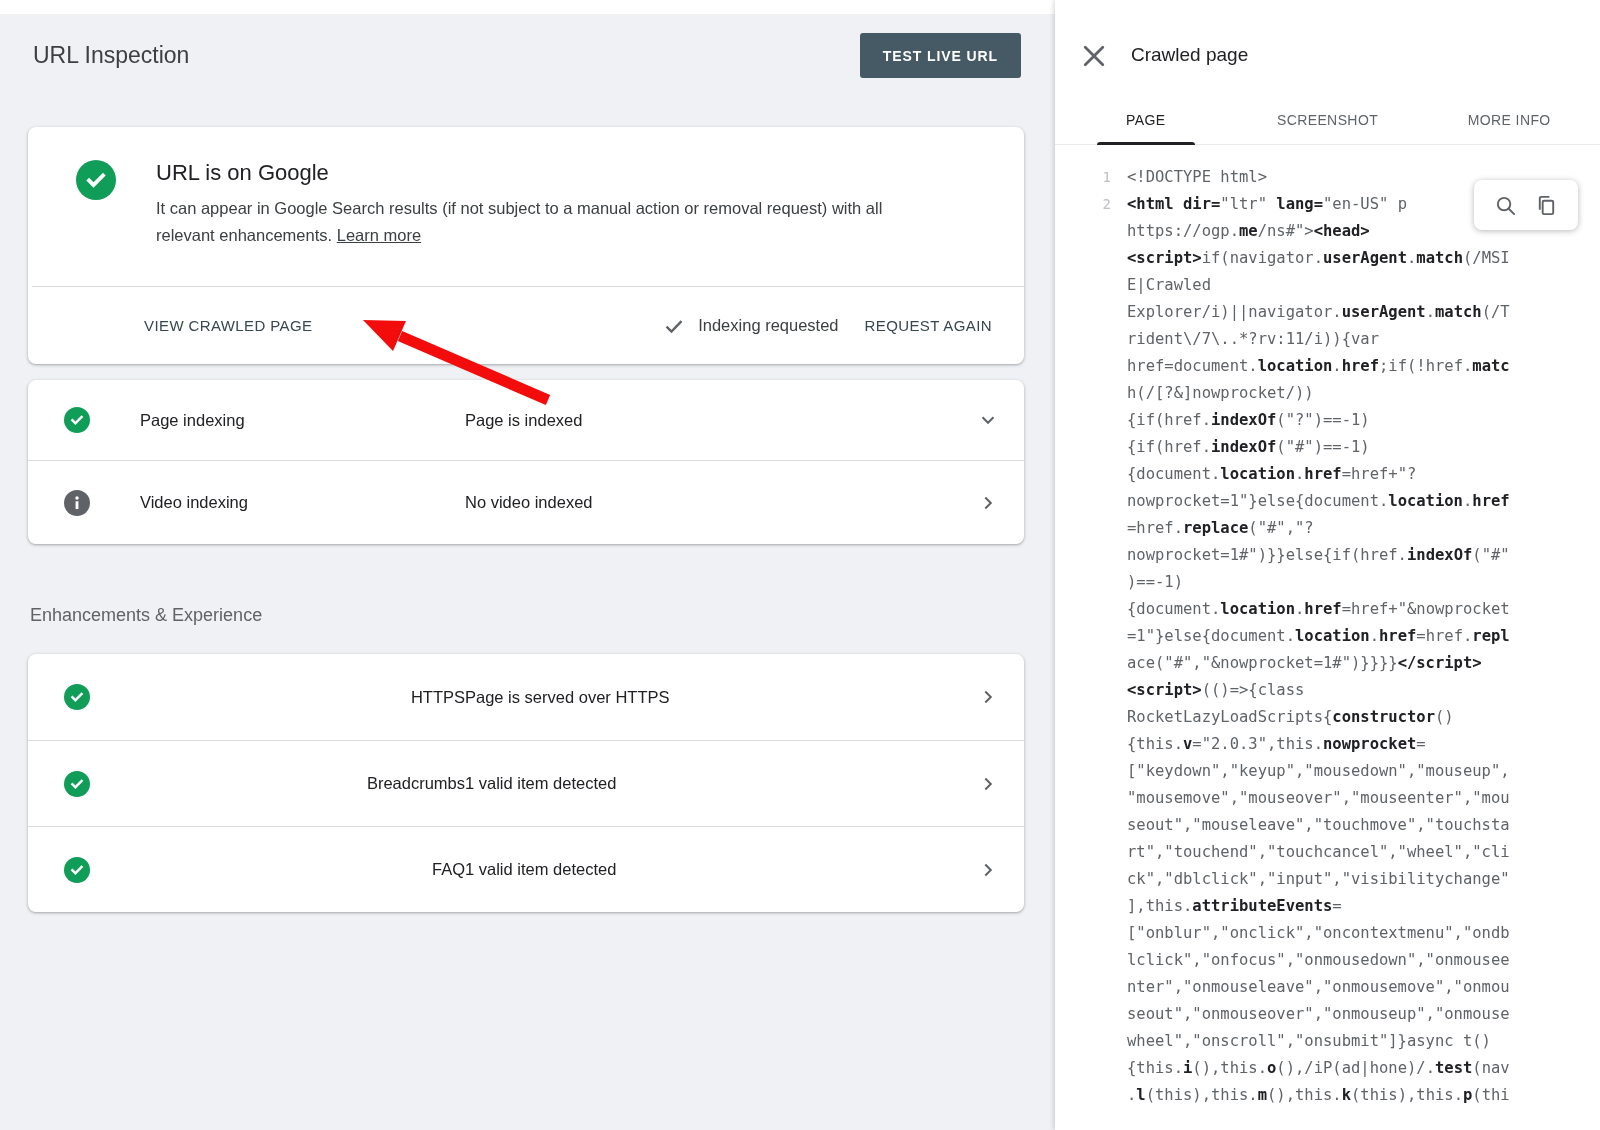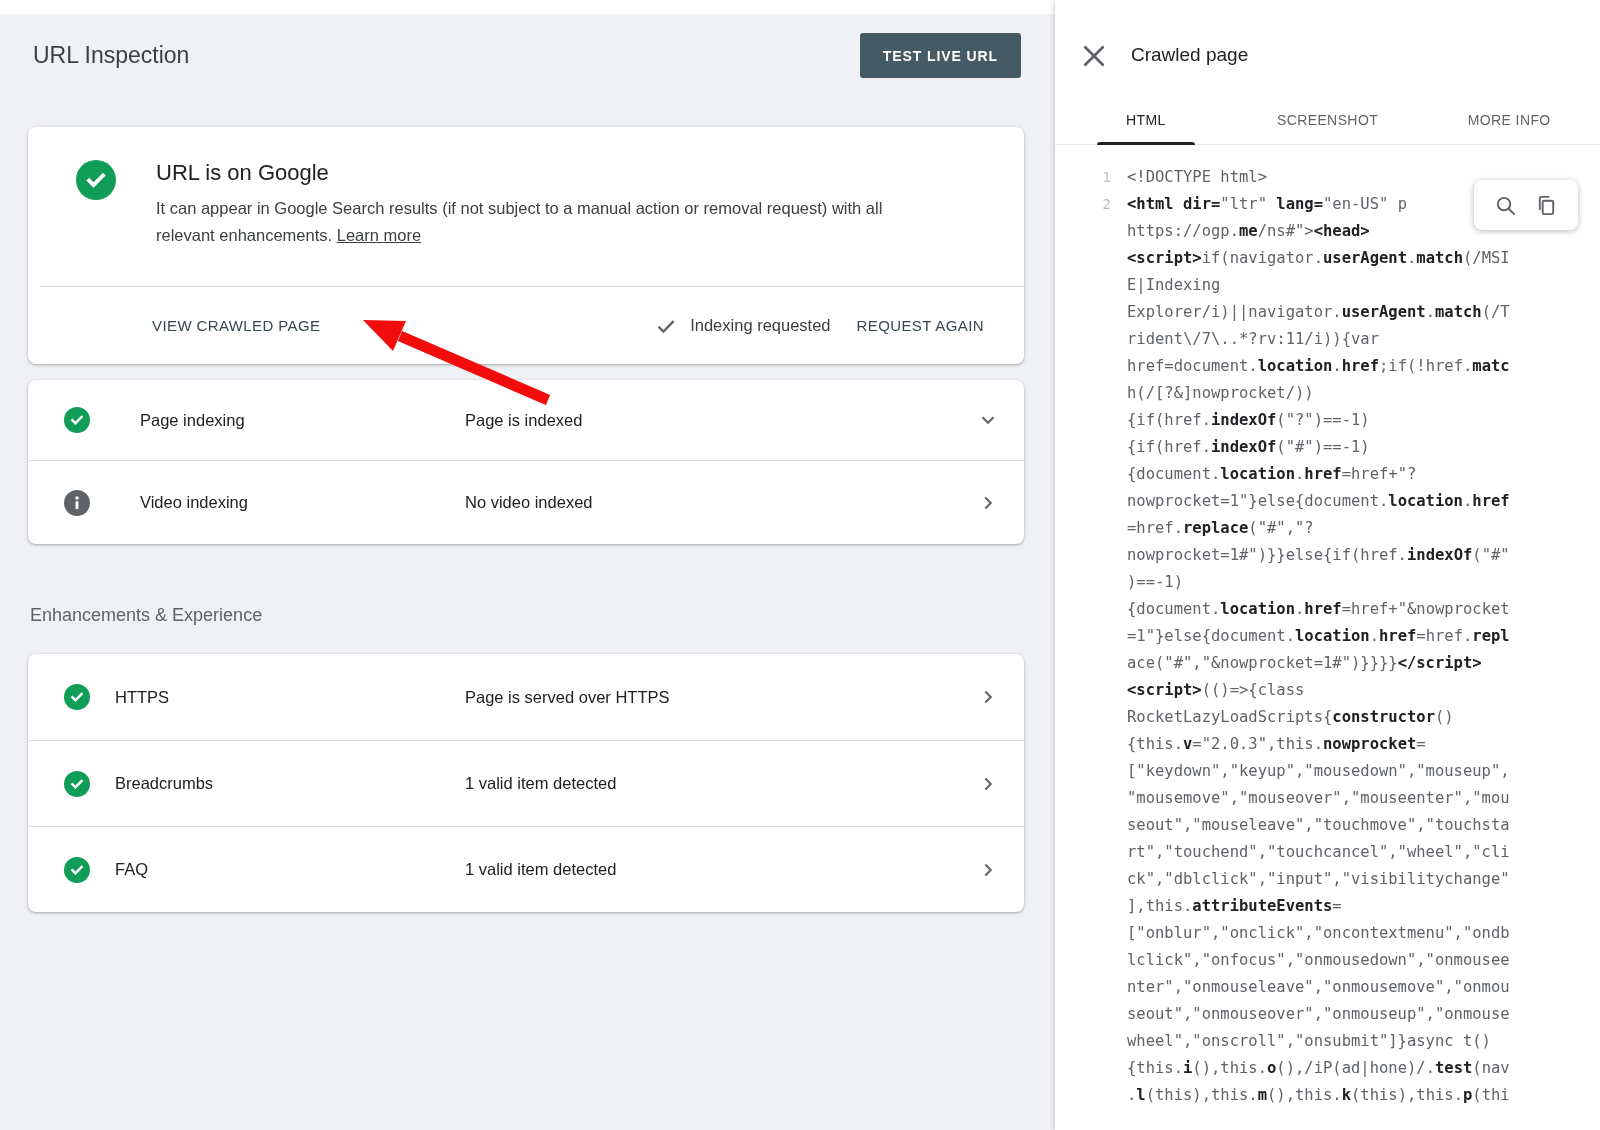--- a/index.html
+++ b/index.html
@@ -18,22 +18,22 @@
   .card { position: absolute; left: 28px; width: 996px; background: #fff; border-radius: 8px;
     box-shadow: 0 1px 2px rgba(60,64,67,.28), 0 1px 3px 1px rgba(60,64,67,.12); }
 
   .status-card { top: 127px; height: 237px; }
   .status-top { display: flex; padding: 33px 32px 0 48px; }
   .big-check { width: 40px; height: 40px; flex: none; color: var(--green, #0f9d58); }
   .status-texts { margin-left: 40px; }
   .status-title { font-size: 22px; font-weight: 500; color: #202124; }
   .status-desc { margin-top: 9px; font-size: 16.5px; line-height: 27px; color: #3c4043; max-width: 740px; }
   .learn-more { color: #3c4043; text-decoration: underline; cursor: pointer; }
-  .status-actions { position: absolute; left: 12px; right: 0; bottom: 0; height: 78px;
-    border-top: 1px solid #dadce0; display: flex; align-items: center; padding: 0 40px 0 112px; }
+  .status-actions { position: absolute; left: 4px; right: 0; bottom: 0; height: 78px;
+    border-top: 1px solid #dadce0; display: flex; align-items: center; padding: 0 32px 0 112px; }
   .view-link { color: var(--link, #37474f); font-size: 15px; font-weight: 500; letter-spacing: .4px; cursor: pointer; }
   .indexed-group { margin-left: auto; display: flex; align-items: center; }
   .gray-check { width: 24px; height: 24px; color: #5f6368; margin-right: 12px; }
   .indexing-requested { font-size: 16.5px; color: #3c4043; }
   .request-again { margin-left: 26px; color: var(--link, #37474f); font-size: 15px; font-weight: 400;
     letter-spacing: .4px; cursor: pointer; }
 
   .list-row { display: flex; align-items: center; padding: 0 24px 0 36px; }
   .list-row + .list-row { border-top: 1px solid #dadce0; }
   .row-icon { width: 26px; height: 26px; flex: none; }
@@ -45,21 +45,21 @@
 
   .indexing-card { top: 380px; height: 164px; }
   .indexing-card .list-row { height: 80px; }
   .indexing-card .list-row:last-child { height: 84px; }
   .indexing-card .row-label { margin-left: 50px; flex: 0 0 325px; }
 
   .section-title { position: absolute; left: 30px; top: 605px; font-size: 18px; color: #5f6368; }
 
   .enh-card { top: 654px; height: 258px; }
   .enh-card .list-row { height: 86px; }
-  .enh-card .row-label { margin-left: 25px; flex: 0 0 350px; }
+  .enh-card .row-label { margin-left: 25px; flex: 0 0 350px; text-align: right; }
 
   .annot { position: absolute; left: 0; top: 0; width: 1055px; height: 1130px; pointer-events: none; }
   .annot line { stroke: var(--red, #f20c0c); stroke-width: 11px; }
   .annot polygon { fill: var(--red, #f20c0c); }
 
   
   .side { position: absolute; left: 1055px; top: 0; width: 545px; height: 1130px; background: #fff;
     box-shadow: -1px 0 5px rgba(0,0,0,.18); }
   .close-btn { position: absolute; left: 24px; top: 41px; width: 30px; height: 30px; color: #5f6368; cursor: pointer; }
   .panel-title { position: absolute; left: 76px; top: 44px; font-size: 19px; color: #202124; }
@@ -214,21 +214,21 @@
 
   <div class="side">
     <span class="close-btn">
       <svg viewBox="0 0 24 24">
           <path d="M5 5l14 14M19 5L5 19" stroke="currentColor" stroke-width="2.2" stroke-linecap="round"></path>
         </svg>
     </span>
     <div class="panel-title">Crawled page</div>
 
     <div class="tabs">
-      <div class="tab active">HTML</div>
+      <div class="tab active">PAGE</div>
       <div class="tab">SCREENSHOT</div>
       <div class="tab">MORE INFO</div>
     </div>
 
     <div class="float-toolbar">
       <span class="tool-icon">
         <svg viewBox="0 0 24 24">
             <circle cx="10.5" cy="10.5" r="6.5" fill="none" stroke="currentColor" stroke-width="2"></circle>
             <path d="M15.4 15.4L21 21" stroke="currentColor" stroke-width="2" stroke-linecap="round"></path>
           </svg>
@@ -240,21 +240,21 @@
           </svg>
       </span>
     </div>
 
     <div class="code-area">
       <div>
           <div class="code-row"><span class="gutter">1</span><span class="code-text">&lt;!DOCTYPE html&gt;</span></div>
           <div class="code-row"><span class="gutter">2</span><span class="code-text"><b>&lt;html</b> <b>dir=</b>"ltr" <b>lang=</b>"en-US" p</span></div>
           <div class="code-row"><span class="gutter"></span><span class="code-text">https://ogp.<b>me</b>/ns#"&gt;<b>&lt;head&gt;</b></span></div>
           <div class="code-row"><span class="gutter"></span><span class="code-text"><b>&lt;script&gt;</b>if(navigator.<b>userAgent</b>.<b>match</b>(/MSI</span></div>
-          <div class="code-row"><span class="gutter"></span><span class="code-text">E|Indexing</span></div>
+          <div class="code-row"><span class="gutter"></span><span class="code-text">E|Crawled</span></div>
           <div class="code-row"><span class="gutter"></span><span class="code-text">Explorer/i)||navigator.<b>userAgent</b>.<b>match</b>(/T</span></div>
           <div class="code-row"><span class="gutter"></span><span class="code-text">rident\/7\..*?rv:11/i)){var</span></div>
           <div class="code-row"><span class="gutter"></span><span class="code-text">href=document.<b>location</b>.<b>href</b>;if(!href.<b>matc</b></span></div>
           <div class="code-row"><span class="gutter"></span><span class="code-text">h(/[?&amp;]nowprocket/))</span></div>
           <div class="code-row"><span class="gutter"></span><span class="code-text">{if(href.<b>indexOf</b>("?")==-1)</span></div>
           <div class="code-row"><span class="gutter"></span><span class="code-text">{if(href.<b>indexOf</b>("#")==-1)</span></div>
           <div class="code-row"><span class="gutter"></span><span class="code-text">{document.<b>location</b>.<b>href</b>=href+"?</span></div>
           <div class="code-row"><span class="gutter"></span><span class="code-text">nowprocket=1"}else{document.<b>location</b>.<b>href</b></span></div>
           <div class="code-row"><span class="gutter"></span><span class="code-text">=href.<b>replace</b>("#","?</span></div>
           <div class="code-row"><span class="gutter"></span><span class="code-text">nowprocket=1#")}}else{if(href.<b>indexOf</b>("#"</span></div>

